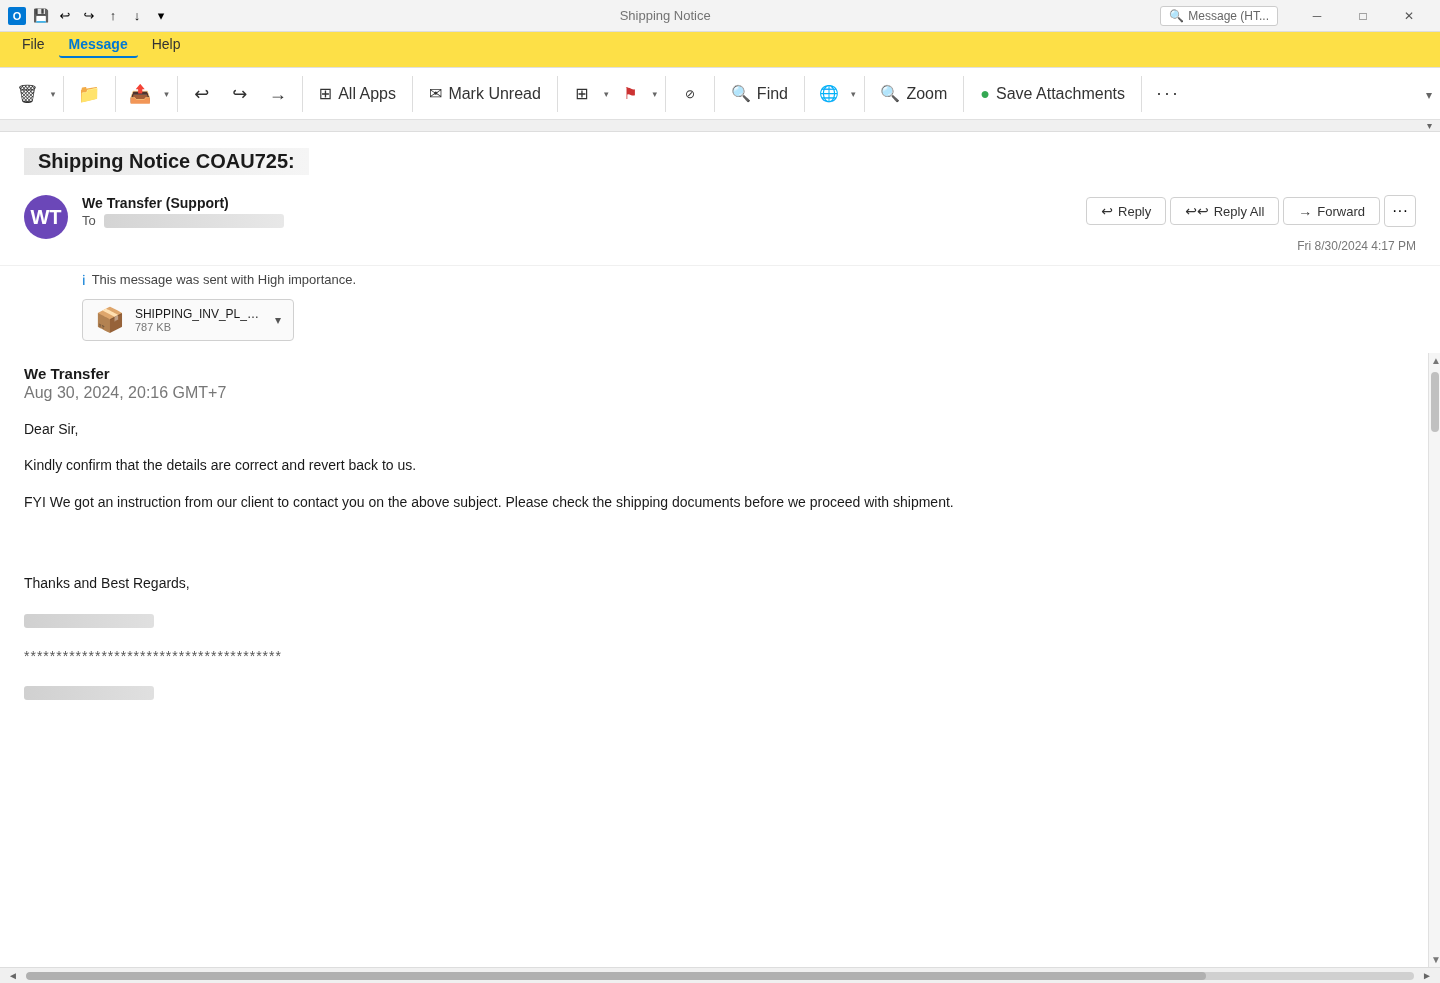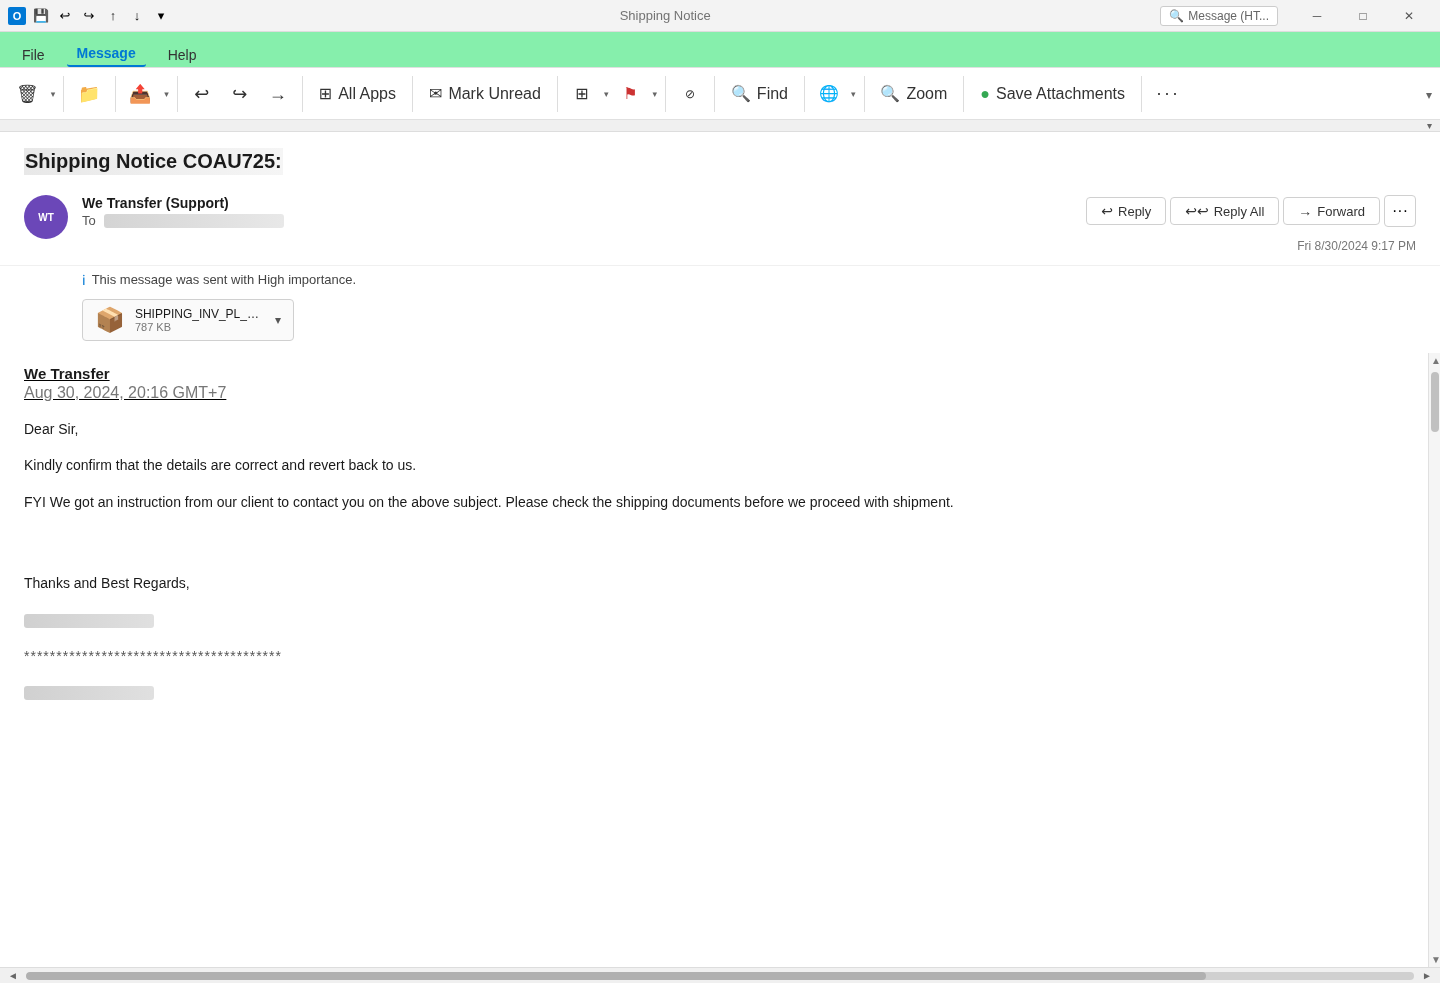--- a/index.html
+++ b/index.html
@@ -12,23 +12,23 @@
       padding: 0 8px; gap: 8px;
     }
     .titlebar-icons { display: flex; gap: 6px; align-items: center; }
     .titlebar-icon { width: 18px; height: 18px; display: flex; align-items: center; justify-content: center; font-size: 13px; cursor: pointer; }
     .titlebar-title { flex: 1; text-align: center; font-size: 13px; color: #737373; }
     .titlebar-controls { display: flex; gap: 0; }
     .titlebar-btn { width: 46px; height: 32px; display: flex; align-items: center; justify-content: center; cursor: pointer; font-size: 12px; color: #555; }
 
     
     .menubar {
-      display: flex; align-items: flex-end; height: 36px;
-      background: #86efac; border-bottom: 1px solid #e0e0e0;
-      padding: 0 12px; gap: 12px;
+      display: flex; align-items: flex-start; height: 36px;
+      background: #fde047; border-bottom: 1px solid #e0e0e0;
+      padding: 0 12px; gap: 4px;
     }
     .menu-item {
       padding: 4px 10px; cursor: pointer; font-size: 14px; color: #333;
       border-radius: 3px;
     }
     .menu-item.active { border-bottom: 2px solid #0078d4; color: #0078d4; font-weight: 600; }
 
     
     .toolbar {
       display: flex; align-items: center; height: 52px;
@@ -59,33 +59,33 @@
     }
 
     
     .subject-bar {
       padding: 16px 24px 12px 24px;
       background: #fff;
     }
     .subject-title {
       font-size: 20px; font-weight: 600; color: #1a1a1a;
       background: linear-gradient(to right, #e8e8e8 0%, #f5f5f5 100%);
-      display: inline-block; padding: 2px 1px;
+      display: inline-block; padding: 2px 14px;
     }
 
     
     .email-header {
       display: flex; align-items: flex-start; padding: 8px 24px 12px 24px;
       border-bottom: 1px solid #f0f0f0;
     }
     .avatar {
       width: 44px; height: 44px; border-radius: 50%;
       background: #6b47b8; color: #fff;
       display: flex; align-items: center; justify-content: center;
-      font-size: 10px; font-weight: 600; margin-right: 14px; flex-shrink: 0;
+      font-size: 20px; font-weight: 600; margin-right: 14px; flex-shrink: 0;
     }
     .sender-info { flex: 1; }
     .sender-name { font-size: 14px; font-weight: 600; color: #1a1a1a; }
     .sender-line { display: flex; align-items: center; gap: 8px; margin-top: 2px; }
     .to-label { font-size: 13px; color: #555; }
     .to-value {
       display: inline-block; width: 180px; height: 14px;
       background: linear-gradient(to right, #d4d4d4, #e8e8e8); border-radius: 3px;
     }
 
@@ -120,21 +120,21 @@
     .attach-info { flex: 1; }
     .attach-name { font-size: 12px; color: #1a1a1a; font-weight: 500; white-space: nowrap; overflow: hidden; text-overflow: ellipsis; max-width: 130px; }
     .attach-size { font-size: 11px; color: #777; }
     .attach-dropdown { font-size: 12px; color: #555; }
 
     
     .email-body {
       padding: 12px 24px 20px 24px; flex: 1; overflow-y: auto;
       position: relative;
     }
-    .body-sender-header { margin-bottom: 4px; text-decoration: underline; }
+    .body-sender-header { margin-bottom: 4px; }
     .body-sender-name { font-size: 15px; font-weight: 700; color: #1a1a1a; }
     .body-sender-date { font-size: 16px; color: #777; margin-top: 2px; }
     .body-text { font-size: 14px; color: #1a1a1a; line-height: 1.6; margin-top: 16px; }
     .body-text p { margin-bottom: 14px; }
     .redacted-bar {
       display: inline-block; height: 14px; border-radius: 3px;
       background: linear-gradient(to right, #d0d0d0, #e0e0e0);
       vertical-align: middle;
     }
   </style>
@@ -287,21 +287,21 @@
         <button class="reply-btn">
           <span class="btn-icon">↩↩</span>
           <span>Reply All</span>
         </button>
         <button class="reply-btn">
           <span class="btn-icon">→</span>
           <span>Forward</span>
         </button>
         <button class="reply-more">···</button>
       </div>
-      <div class="timestamp">Fri 8/30/2024 9:17 PM</div>
+      <div class="timestamp">Fri 8/30/2024 4:17 PM</div>
     </div>
   </div>
 
   <div class="importance-notice">
     <span class="info-icon">ℹ</span>
     <span>This message was sent with High importance.</span>
   </div>
 
   <div class="attachment-area">
     <div class="attachment">

